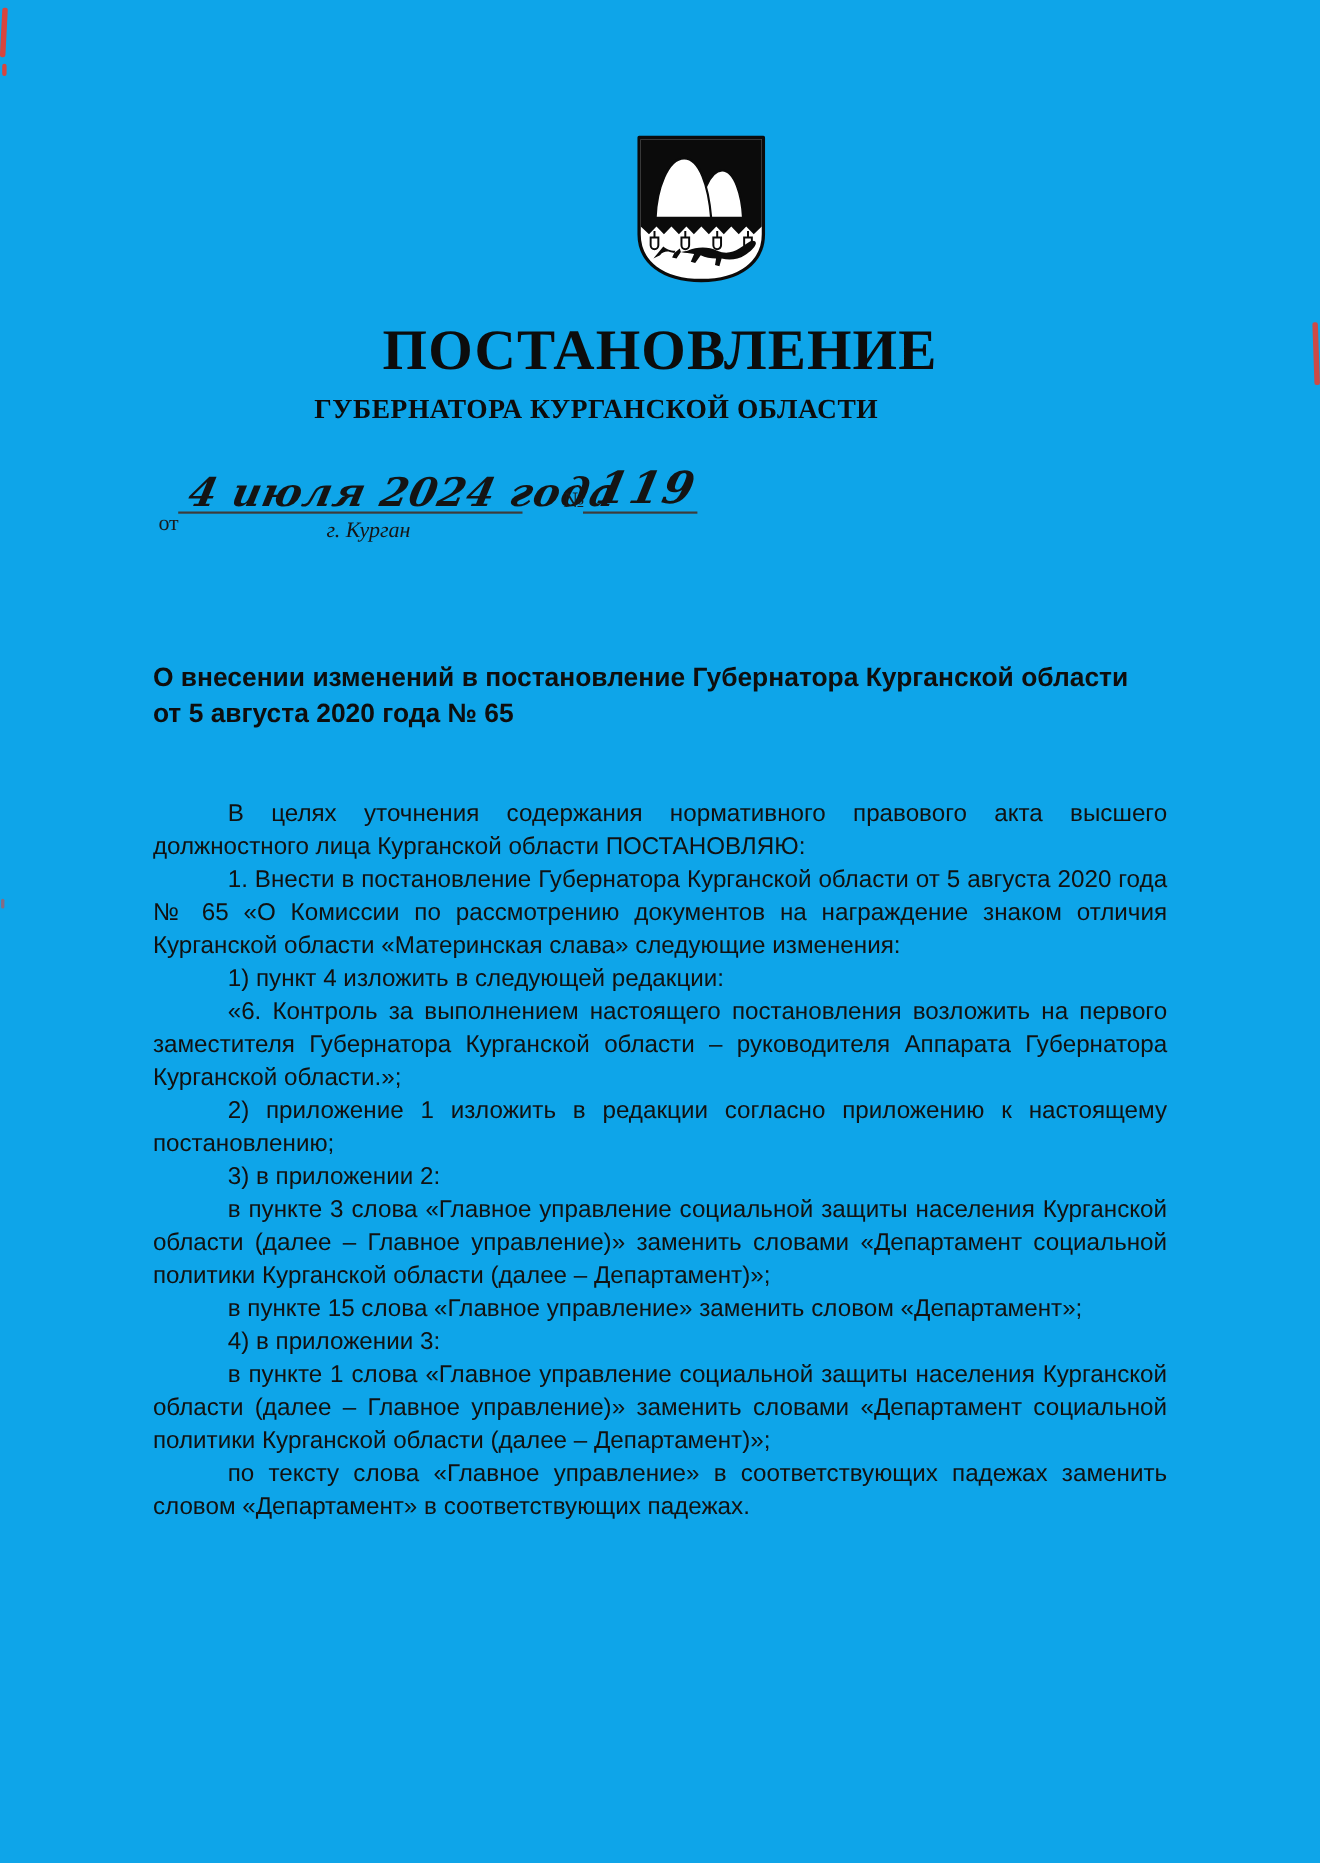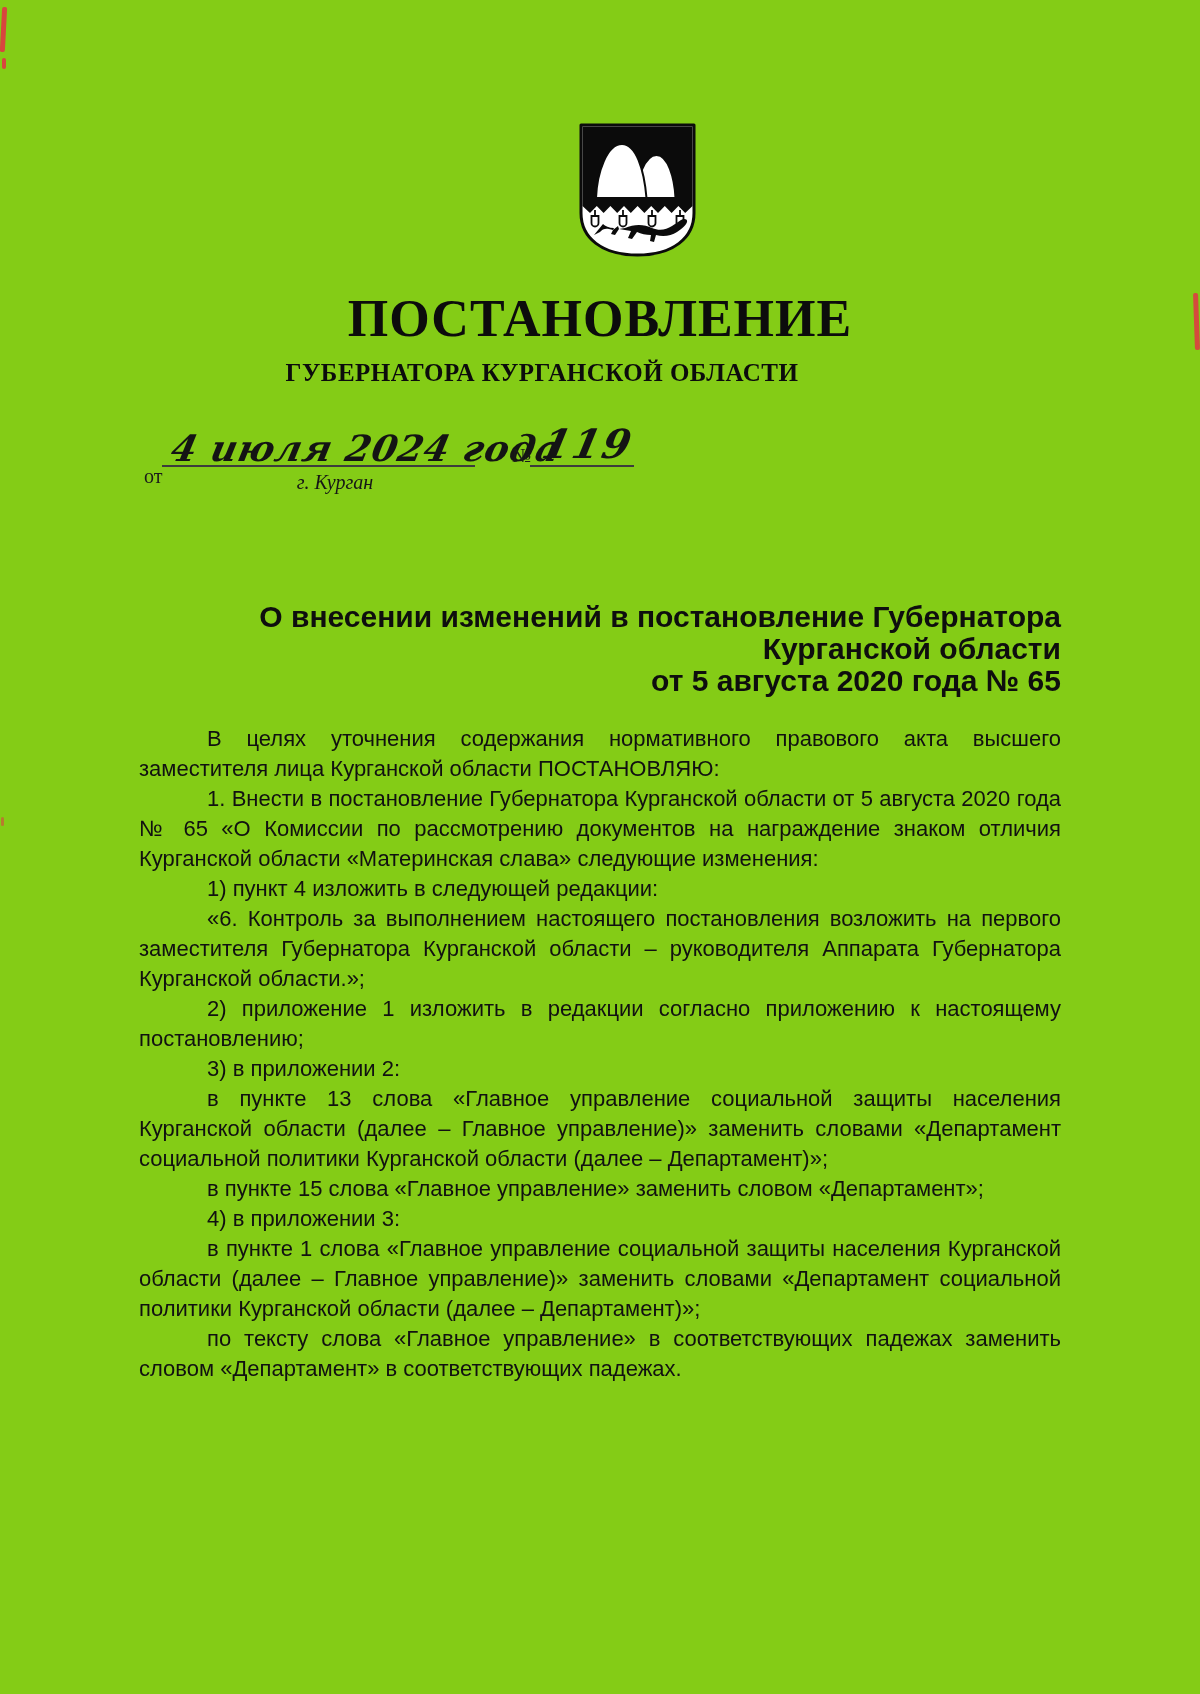--- a/index.html
+++ b/index.html
@@ -1,18 +1,18 @@
 <!DOCTYPE html>
 <html><head>
 <meta charset="utf-8">
 <style>
   html,body{margin:0;padding:0;background:#e8e8e8;}
   .page{
     position:relative;width:1200px;height:1694px;margin:0 auto;
-    background:#84cc16;overflow:hidden;
+    background:#0ea5e9;overflow:hidden;
     font-family:"Liberation Sans",sans-serif;color:#101010;
   }
   
   .emblem{position:absolute;left:578px;top:122px;width:119px;height:136px;}
   .emblem svg{display:block;width:100%;height:100%;}
   
   .doc-heading{
     position:absolute;left:0;top:293px;width:1200px;text-align:center;
     font-family:"Liberation Serif",serif;font-weight:700;
     font-size:52px;line-height:52px;letter-spacing:1px;color:#0c0c0c;
@@ -34,22 +34,22 @@
     transform:skewX(-12deg);
   }
   .hand-date{left:172px;top:428px;font-size:36px;line-height:40px;letter-spacing:1px;}
   .hand-number{left:543px;top:423px;font-size:40px;line-height:42px;letter-spacing:2px;}
   .city{
     position:absolute;left:265px;top:471px;width:140px;text-align:center;
     font-family:"Liberation Serif",serif;font-size:20px;line-height:22px;color:#161616;font-style:italic;
   }
   
   .doc-title{
-    position:absolute;left:139px;top:601px;width:922px;text-align:right;
-    font-weight:700;font-size:30px;line-height:32px;color:#0e0e0e;
+    position:absolute;left:139px;top:601px;width:922px;text-align:left;
+    font-weight:700;font-size:24px;line-height:32px;color:#0e0e0e;
   }
   
   .body-text{
     position:absolute;left:139px;top:724px;width:922px;
     font-size:22px;line-height:30px;color:#111111;
   }
   .body-text p{margin:0;text-indent:68px;text-align:justify;text-align-last:left;}
   
   .artifact{position:absolute;background:#d8453e;border-radius:2px;}
   .a1{left:1px;top:7px;width:5px;height:45px;transform:rotate(3deg);}
@@ -97,27 +97,27 @@
   <div class="rule" style="left:530px;top:465px;width:104px;"></div>
   <span class="hand hand-number">119</span>
   <div class="city">г. Курган</div>
 
   <div class="doc-title">
     <div>О внесении изменений в постановление Губернатора Курганской области</div>
     <div>от 5 августа 2020 года № 65</div>
   </div>
 
   <div class="body-text">
-    <p>В целях уточнения содержания нормативного правового акта высшего заместителя лица Курганской области ПОСТАНОВЛЯЮ:</p>
+    <p>В целях уточнения содержания нормативного правового акта высшего должностного лица Курганской области ПОСТАНОВЛЯЮ:</p>
     <p>1. Внести в постановление Губернатора Курганской области от 5 августа 2020 года № 65 «О Комиссии по рассмотрению документов на награждение знаком отличия Курганской области «Материнская слава» следующие изменения:</p>
     <p>1) пункт 4 изложить в следующей редакции:</p>
     <p>«6. Контроль за выполнением настоящего постановления возложить на первого заместителя Губернатора Курганской области – руководителя Аппарата Губернатора Курганской области.»;</p>
     <p>2) приложение 1 изложить в редакции согласно приложению к настоящему постановлению;</p>
     <p>3) в приложении 2:</p>
-    <p>в пункте 13 слова «Главное управление социальной защиты населения Курганской области (далее – Главное управление)» заменить словами «Департамент социальной политики Курганской области (далее – Департамент)»;</p>
+    <p>в пункте 3 слова «Главное управление социальной защиты населения Курганской области (далее – Главное управление)» заменить словами «Департамент социальной политики Курганской области (далее – Департамент)»;</p>
     <p>в пункте 15 слова «Главное управление» заменить словом «Департамент»;</p>
     <p>4) в приложении 3:</p>
     <p>в пункте 1 слова «Главное управление социальной защиты населения Курганской области (далее – Главное управление)» заменить словами «Департамент социальной политики Курганской области (далее – Департамент)»;</p>
     <p>по тексту слова «Главное управление» в соответствующих падежах заменить словом «Департамент» в соответствующих падежах.</p>
   </div>
 
   <div class="artifact a1"></div>
   <div class="artifact a2"></div>
   <div class="artifact a3"></div>
   <div class="artifact a4"></div>

